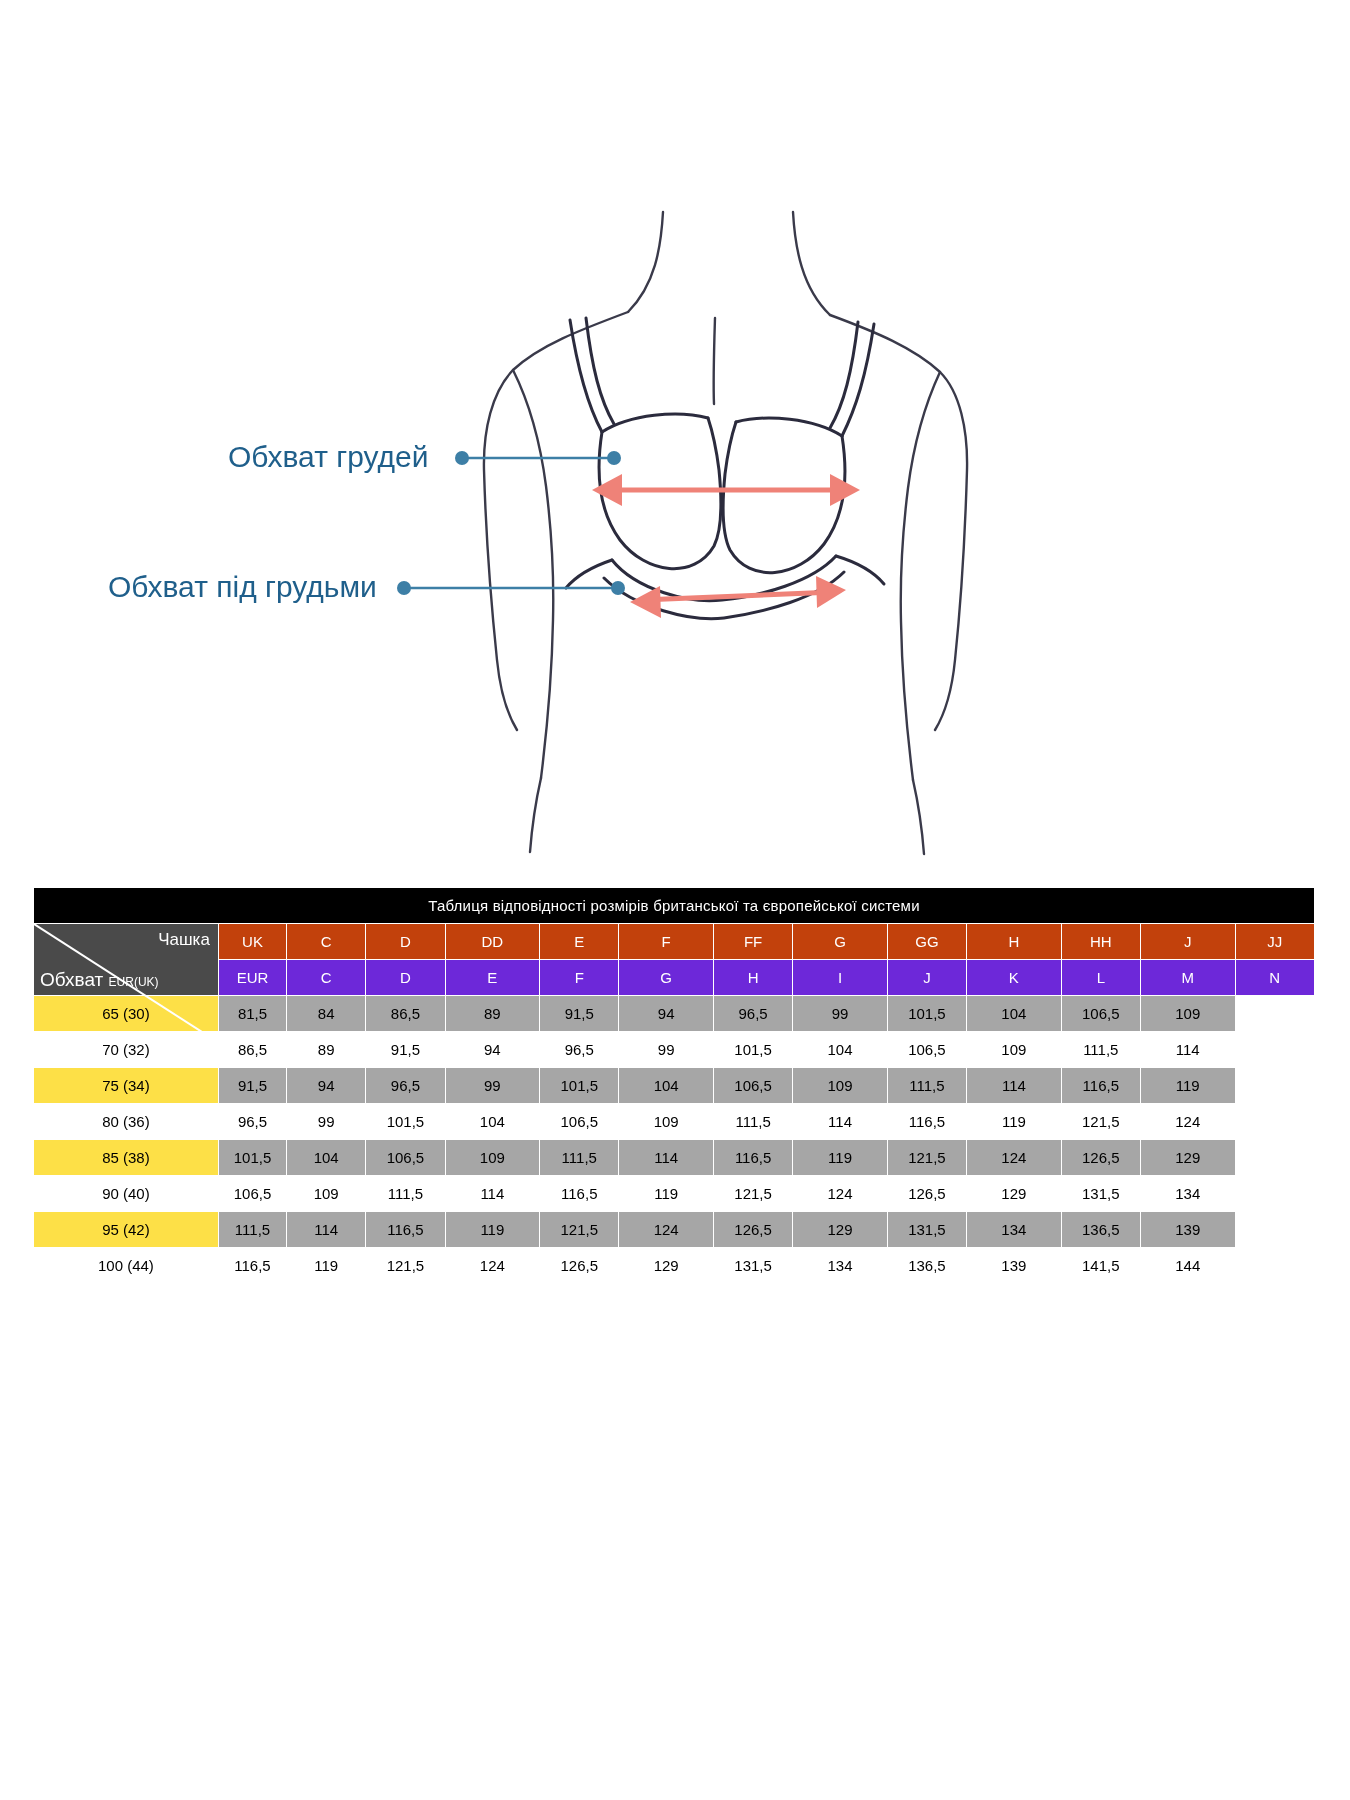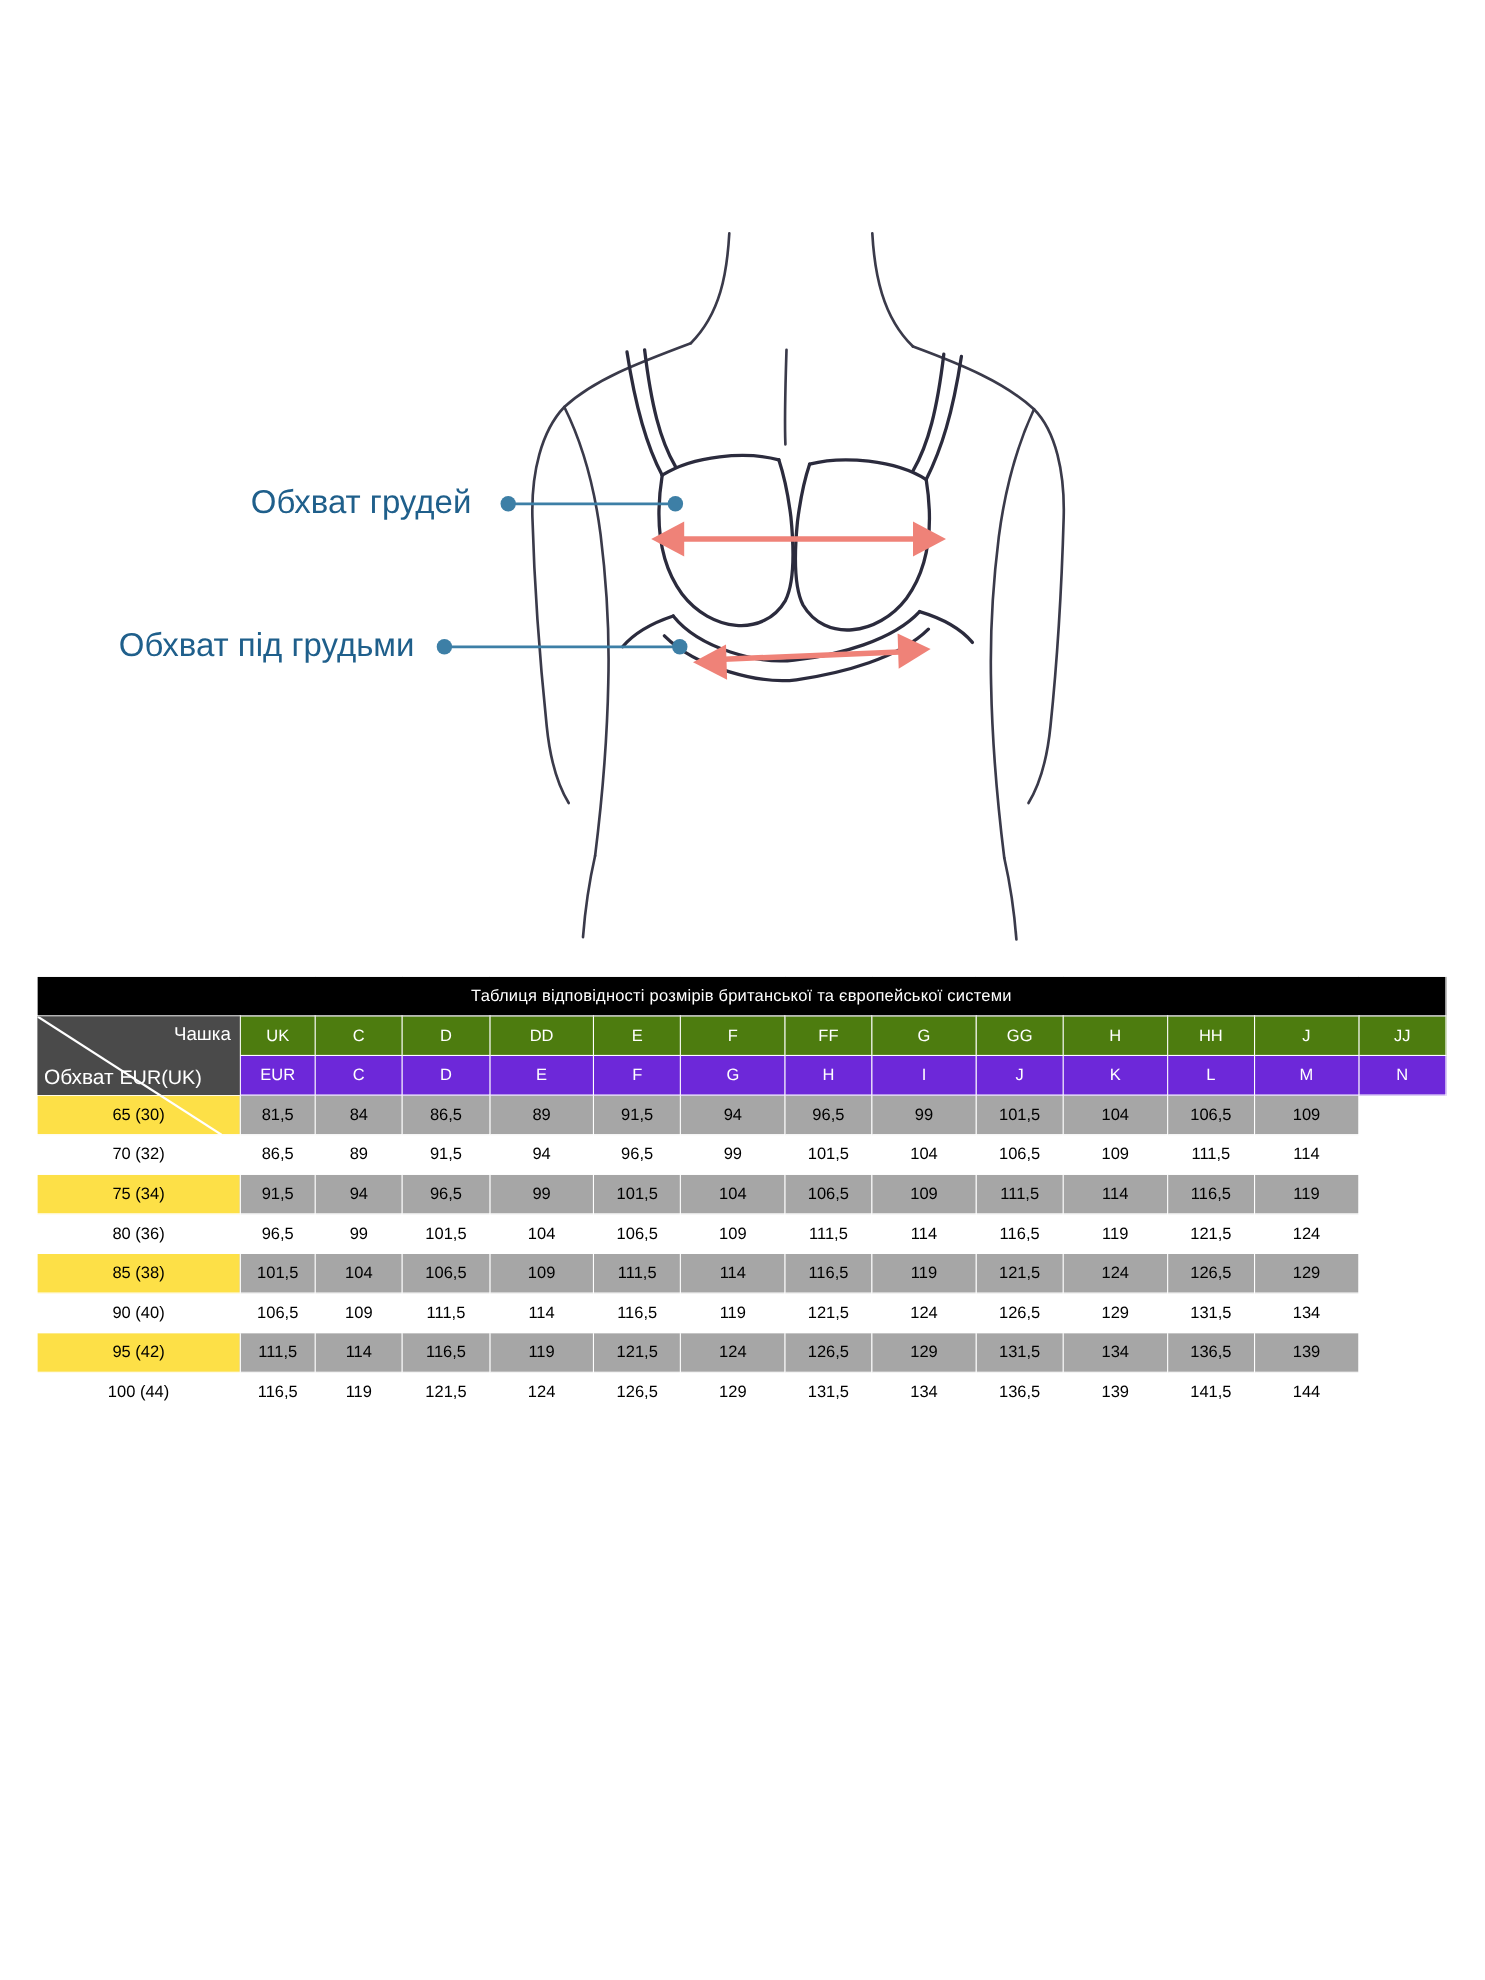--- a/index.html
+++ b/index.html
@@ -93,25 +93,25 @@
     top: 6px;
     font-size: 17px;
   }
   .corner-cell .bust-label {
     position: absolute;
     left: 6px;
     bottom: 4px;
     font-size: 19px;
   }
   .corner-cell .bust-label .small {
-    font-size: 18px;
+    font-size: 12px;
   }
   
   .hdr {
-    background: #4d7c0f;
+    background: #c2410c;
     color: #ffffff;
     font-weight: bold;
     font-size: 15px;
     height: 54px;
   }
   .hdr-sys {
     background: #6d28d9;
     color: #ffffff;
     font-weight: bold;
     font-size: 15px;

